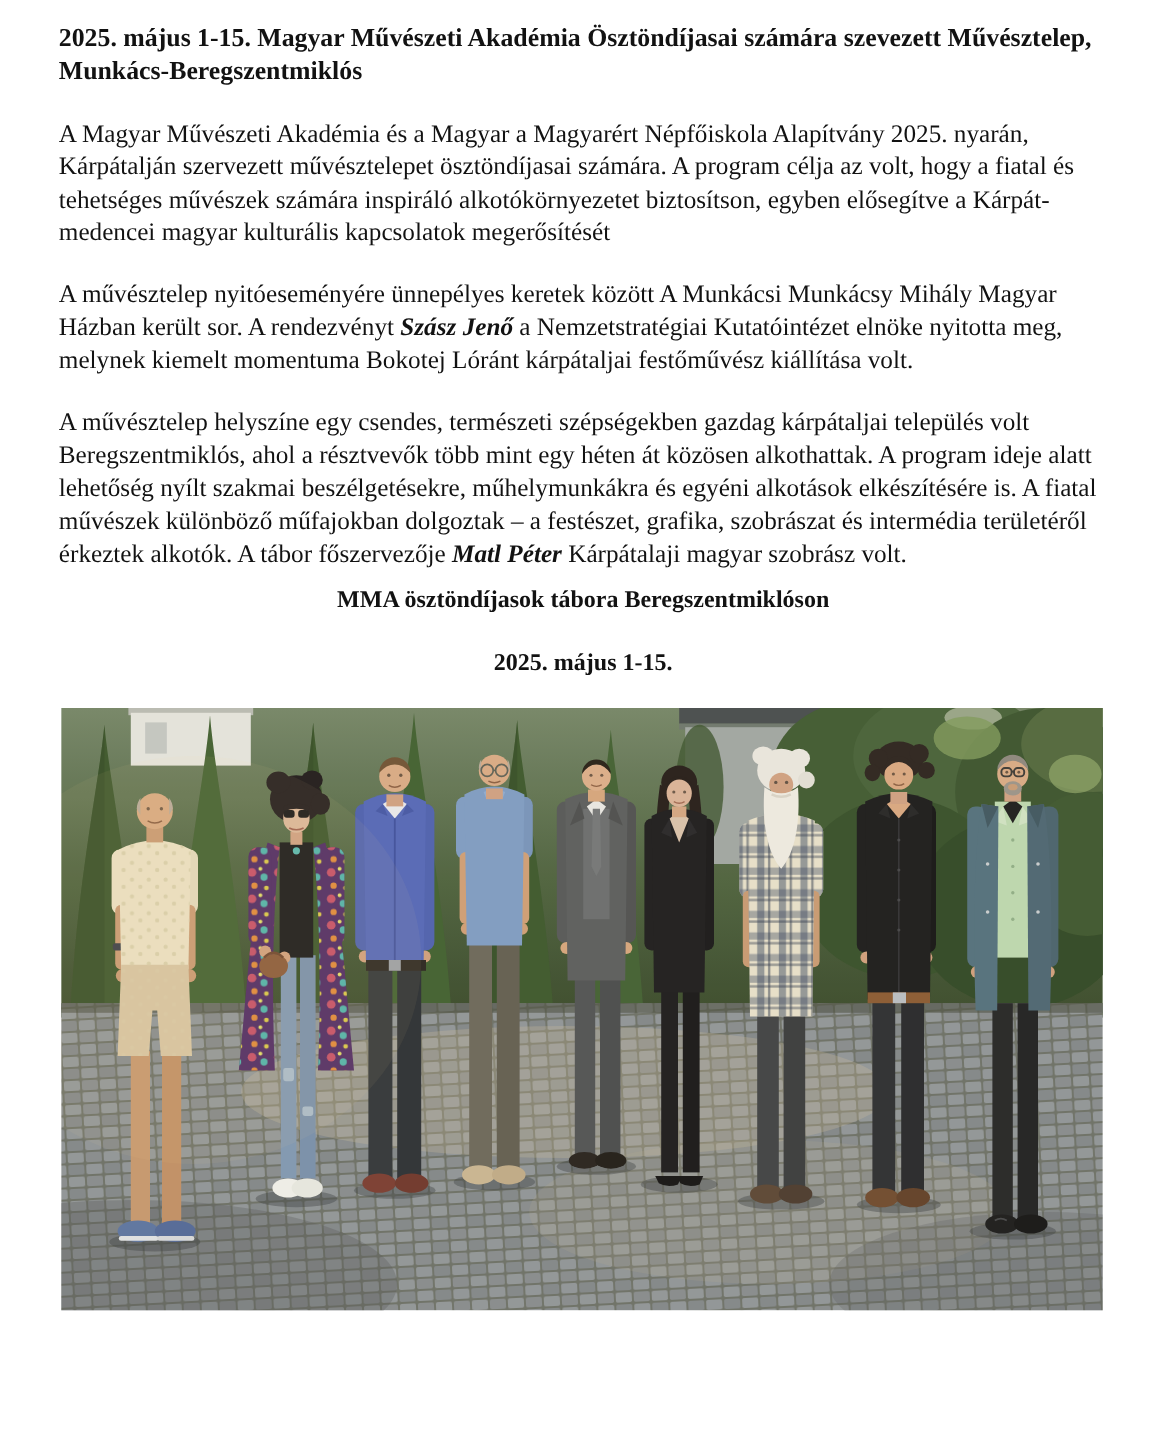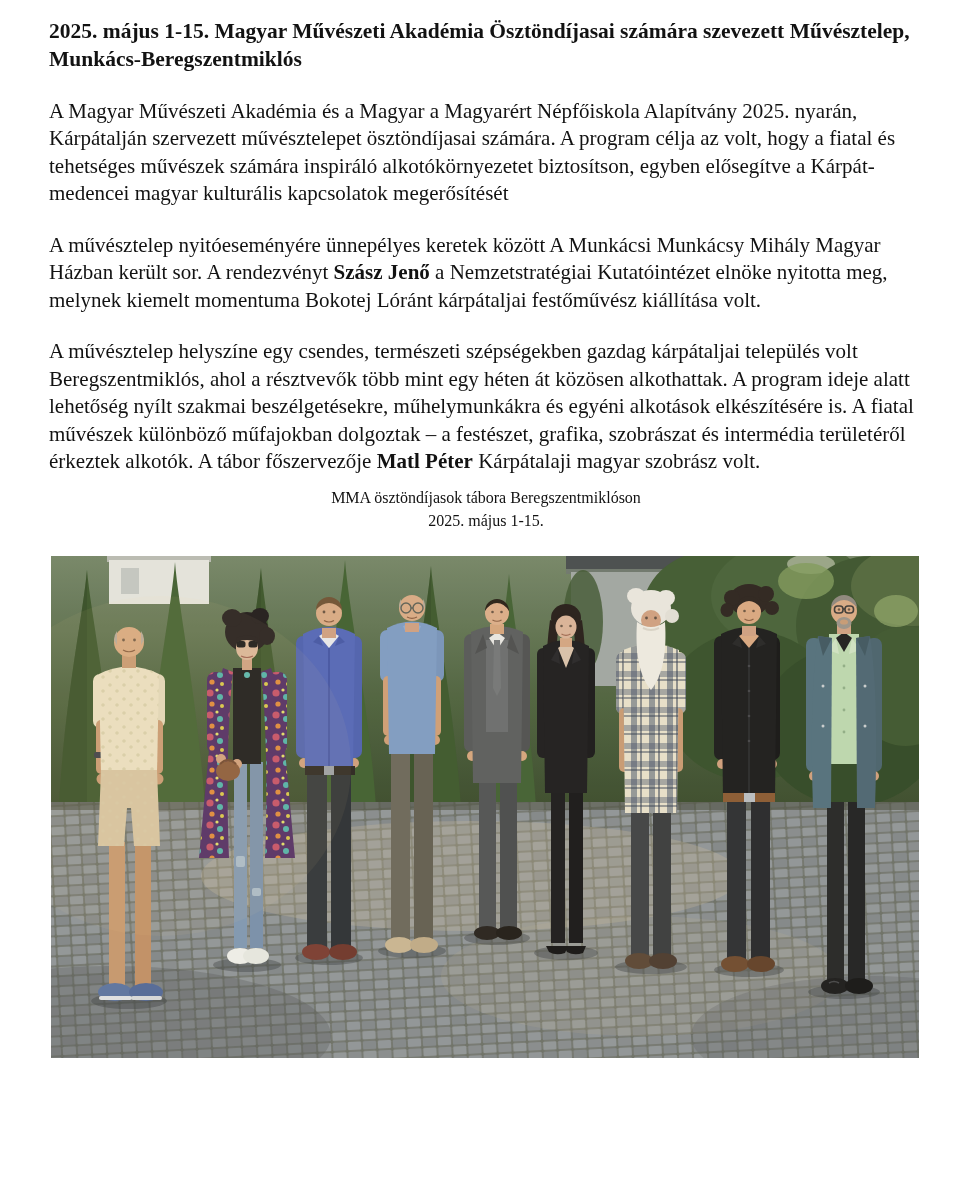--- a/index.html
+++ b/index.html
@@ -12,27 +12,27 @@
   .page{padding:17px 52px 16px 49px;}
   .doc-heading{
     font-size:21.5px;line-height:1.32;font-weight:bold;
     margin:0 0 24px 0;
   }
   .body-par{
     font-size:21px;line-height:1.31;
     margin:0 0 24px 0;
   }
   .body-par.last{margin-bottom:8px;}
-  .name-emph{font-weight:bold;}
+  .name-emph{font-weight:bold;font-style:italic;}
   .center-heading{
-    text-align:center;font-weight:normal;
-    font-size:16px;line-height:1.2;
+    text-align:center;font-weight:bold;
+    font-size:20px;line-height:1.2;
     margin:12px 0 0 0;
   }
-  .center-heading.second{margin-top:4px;}
+  .center-heading.second{margin-top:28px;}
   .photo-wrap{
     margin-top:26px;
     width:868px;height:502px;
     margin-left:2px;
     line-height:0;
   }
   .photo-wrap svg{display:block;}
 </style>
 </head>
 <body>

